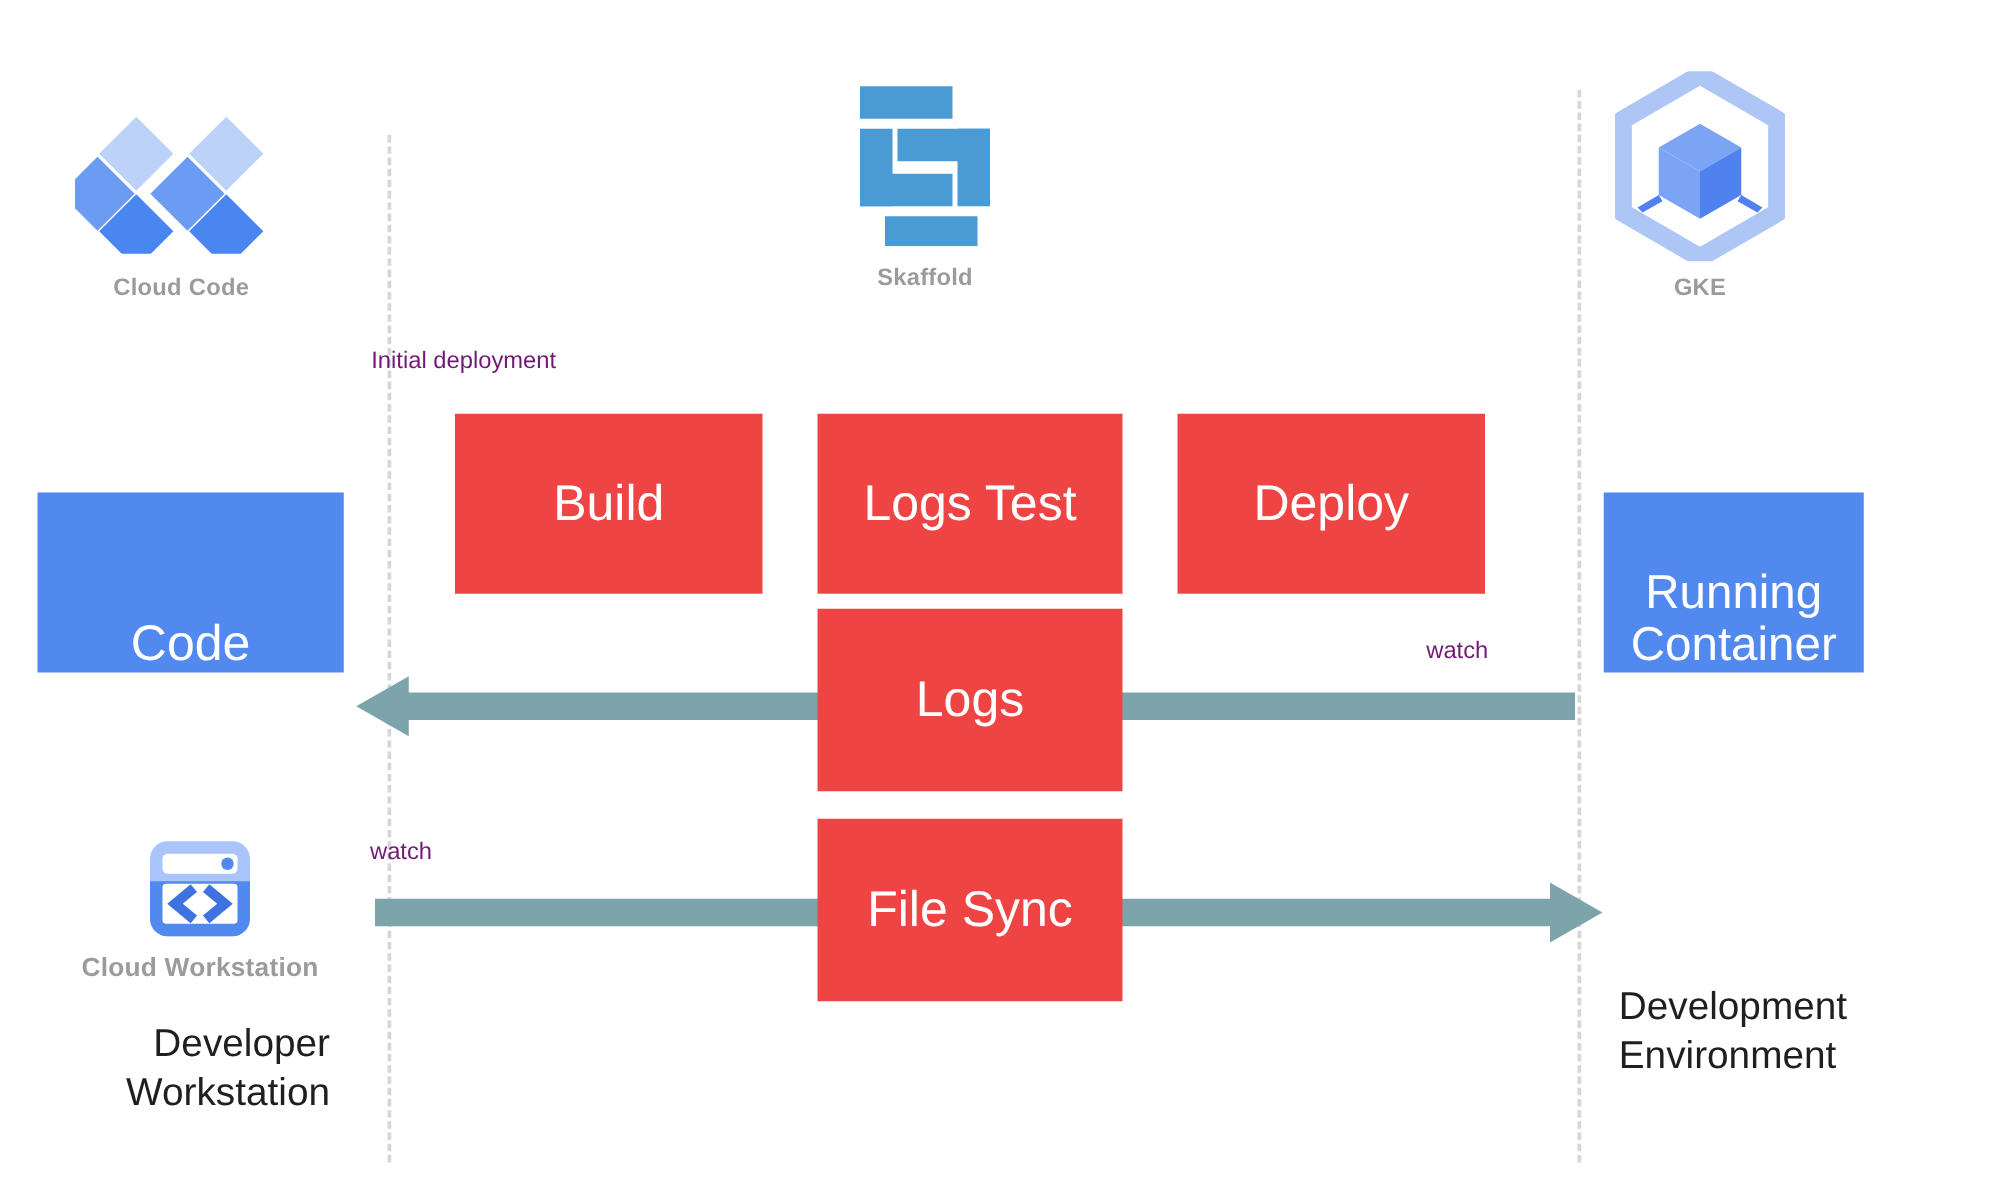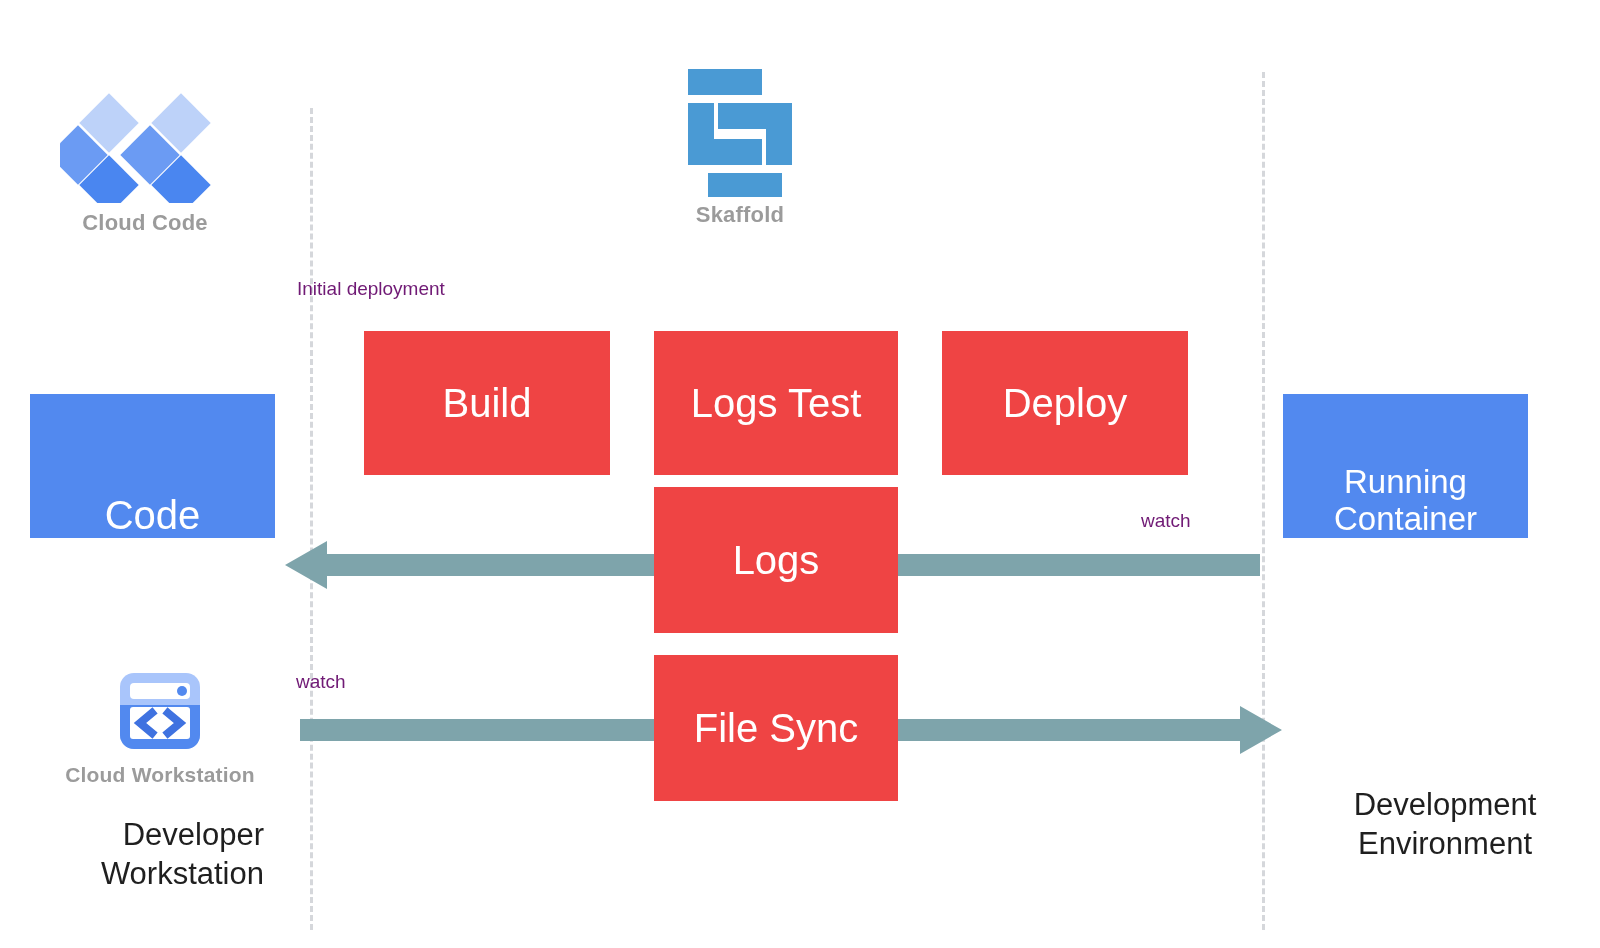--- a/index.html
+++ b/index.html
@@ -29,25 +29,25 @@
   #boundary-left  { left: 310px; top: 108px; height: 822px; }
   #boundary-right { left: 1262px; top: 72px; height: 858px; }
 
   
   .logo-block {
     position: absolute;
     text-align: center;
     z-index: 3;
   }
   .logo-caption {
-    font-size: 22px;
+    font-size: 19px;
     font-weight: bold;
     color: #9b9b9b;
     letter-spacing: 0.2px;
-    margin-top: 0;
+    margin-top: 10px;
     white-space: nowrap;
   }
 
   #logo-cloud-code { left: 30px; top: 70px; width: 230px; }
   #logo-skaffold   { left: 625px; top: 62px; width: 230px; }
   #logo-gke        { left: 1245px; top: 55px; width: 230px; }
 
   .logo-art { height: 140px; display: flex; align-items: center; justify-content: center; }
   #logo-gke .logo-art { height: 155px; }
 
@@ -58,21 +58,21 @@
     color: #ffffff;
     display: flex;
     align-items: flex-end;
     justify-content: center;
     text-align: center;
     font-size: 40px;
     line-height: 1.12;
     z-index: 4;
   }
   #box-code { left: 30px; top: 394px; width: 245px; height: 144px; }
-  #box-running-container { left: 1283px; top: 394px; width: 245px; height: 144px; font-size: 33px; }
+  #box-running-container { left: 1283px; top: 394px; width: 208px; height: 144px; font-size: 38px; }
 
   
   .teal-box {
     position: absolute;
     background: #ef4444;
     color: #ffffff;
     display: flex;
     align-items: center;
     justify-content: center;
     text-align: center;
@@ -108,21 +108,21 @@
 
   .zone-label {
     position: absolute;
     font-size: 31px;
     line-height: 1.26;
     color: #1f1f1f;
     text-align: center;
     z-index: 3;
   }
   #label-developer-workstation { left: 4px; top: 815px; width: 260px; text-align: right; }
-  #label-development-environment { left: 1295px; top: 785px; width: 300px; text-align: center; }
+  #label-development-environment { left: 1295px; top: 785px; width: 300px; text-align: left; }
 </style>
 </head>
 <body>
 
 <div id="stage">
 
   <div class="boundary" id="boundary-left"></div>
   <div class="boundary" id="boundary-right"></div>
 
   <div class="logo-block" id="logo-cloud-code">
@@ -148,20 +148,33 @@
         <rect x="10" y="36" width="26" height="62" fill="#4a9ad4"></rect>
         <rect x="10" y="72" width="74" height="26" fill="#4a9ad4"></rect>
         <rect x="40" y="36" width="74" height="26" fill="#4a9ad4"></rect>
         <rect x="88" y="36" width="26" height="62" fill="#4a9ad4"></rect>
         <rect x="30" y="106" width="74" height="24" fill="#4a9ad4"></rect>
       </svg>
     </div>
     <div class="logo-caption">Skaffold</div>
   </div>
 
+  <div class="logo-block" id="logo-gke">
+    <div class="logo-art">
+      <svg width="136" height="152" viewBox="0 0 136 152">
+        <path d="M68 3 L130 39 L130 113 L68 149 L6 113 L6 39 Z" fill="none" stroke="#aec6f6" stroke-width="15" stroke-linejoin="round"></path>
+        <path d="M68 42 L101 61 L68 80 L35 61 Z" fill="#7ba4f4"></path>
+        <path d="M35 61 L68 80 L68 118 L35 99 Z" fill="#7ba4f4"></path>
+        <path d="M101 61 L101 99 L68 118 L68 80 Z" fill="#4f82ee"></path>
+        <path d="M35 99 L18 109 L22 113 L38 104 Z" fill="#4f82ee"></path>
+        <path d="M101 99 L118 109 L114 113 L98 104 Z" fill="#4f82ee"></path>
+      </svg>
+    </div>
+    <div class="logo-caption">GKE</div>
+  </div>
 
   <div class="logo-block" id="logo-cloud-workstation" style="left:45px; top:665px; width:230px;">
     <div class="logo-art" style="height:92px;">
       <svg width="92" height="92" viewBox="0 0 92 92">
         <rect x="6" y="8" width="80" height="76" rx="14" fill="#a9c5fb"></rect>
         <path d="M6 40 L86 40 L86 70 A14 14 0 0 1 72 84 L20 84 A14 14 0 0 1 6 70 Z" fill="#5289ef"></path>
         <rect x="16" y="18" width="60" height="16" rx="4" fill="#ffffff"></rect>
         <circle cx="68" cy="26" r="5" fill="#5289ef"></circle>
         <rect x="16" y="42" width="60" height="32" rx="3" fill="#ffffff"></rect>
         <path d="M38 48 L26 58 L38 68" fill="none" stroke="#3f72e0" stroke-width="8" stroke-linecap="square" stroke-linejoin="miter"></path>

